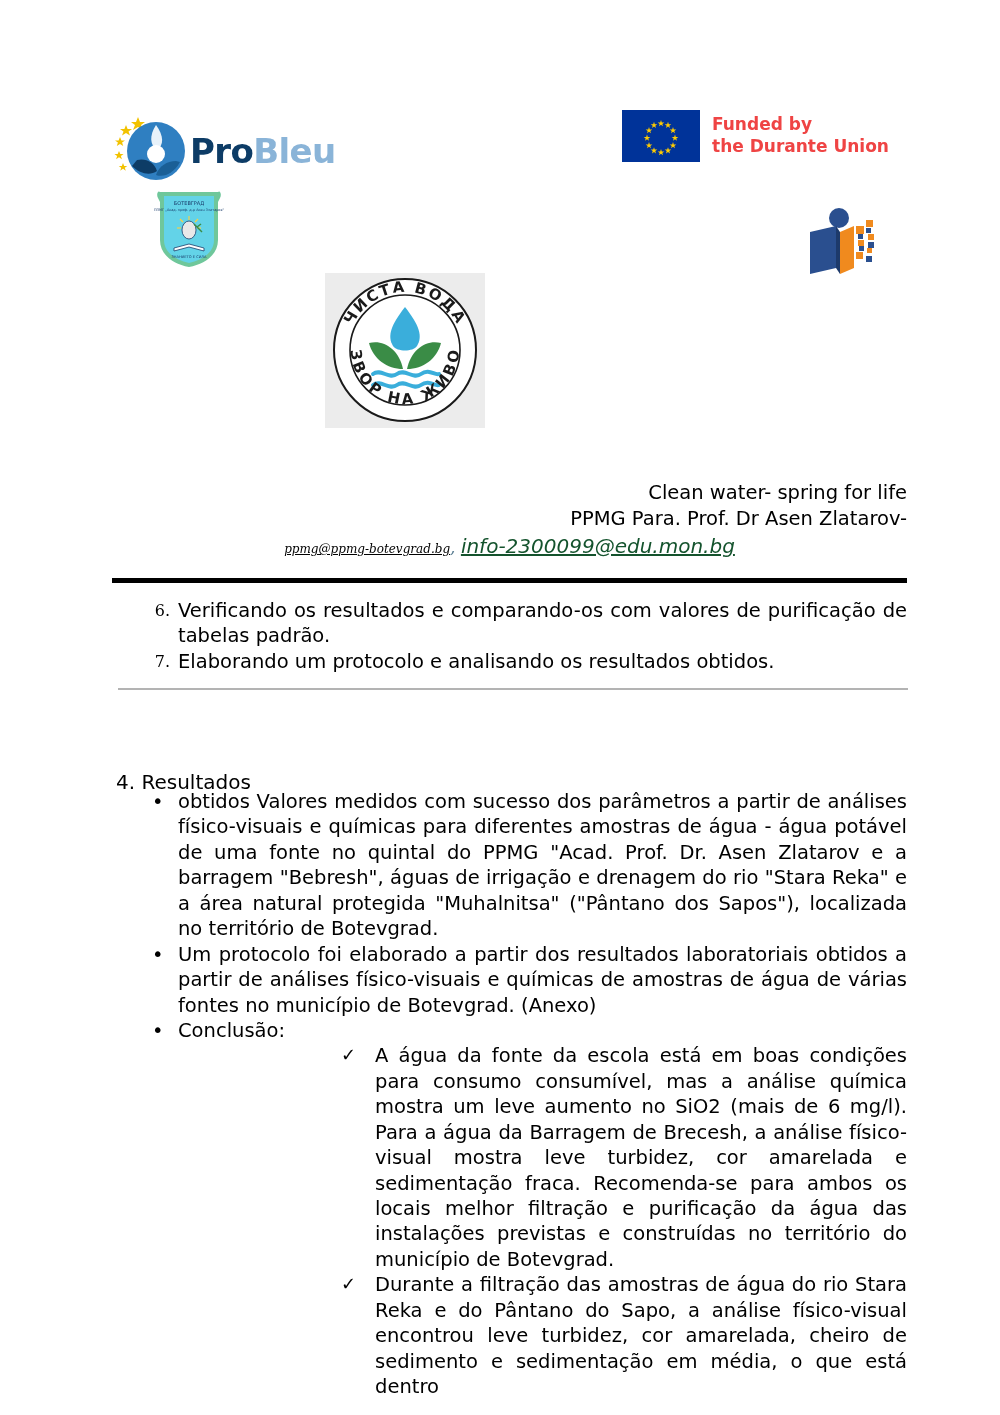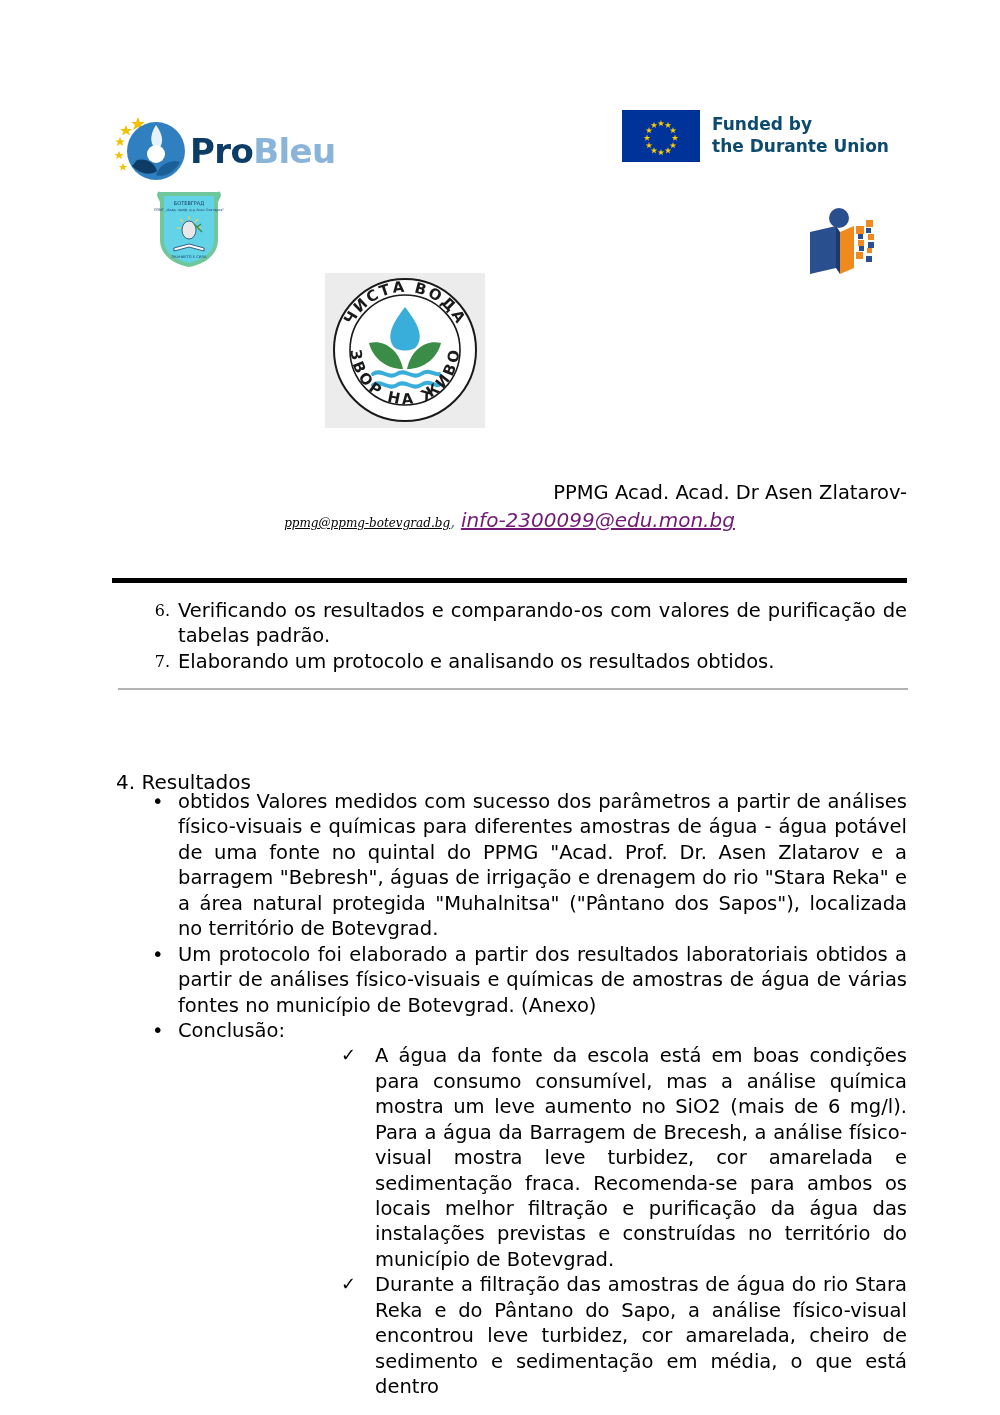--- a/index.html
+++ b/index.html
@@ -67,21 +67,21 @@
     gap: 12px;
   }
   .eu-flag {
     width: 78px;
     height: 52px;
     background: #003399;
     position: relative;
     flex: 0 0 78px;
   }
   .eu-text {
-    color: #0c4a6e;
+    color: #ef4444;
     font-weight: bold;
     font-size: 17px;
     line-height: 1.28;
     white-space: nowrap;
     font-family: "DejaVu Sans", "Liberation Sans", sans-serif;
   }
 
   .logo-book {
     position: absolute;
     left: 806px;
@@ -127,21 +127,21 @@
   .mail-sep {
     font-family: "DejaVu Serif", "Liberation Serif", serif;
     font-style: italic;
     font-size: 17px;
     color: #5a7d92;
   }
   .mail-b {
     font-family: "DejaVu Sans", "Liberation Sans", sans-serif;
     font-style: italic;
     font-size: 20px;
-    color: #701a75;
+    color: #14532d;
     text-decoration: underline;
   }
 
   .rule-thick {
     position: absolute;
     left: 112px;
     top: 578px;
     width: 795px;
     height: 5px;
     background: #000000;
@@ -350,21 +350,22 @@
       <text font-size="15" font-weight="bold" fill="#1a1a1a" font-family="DejaVu Sans, sans-serif" letter-spacing="2">
         <textPath href="#arcTop" startOffset="50%" text-anchor="middle">ЧИСТА ВОДА</textPath>
       </text>
       <text font-size="15" font-weight="bold" fill="#1a1a1a" font-family="DejaVu Sans, sans-serif" letter-spacing="3">
         <textPath href="#arcBot" startOffset="50%" text-anchor="middle">ИЗВОР НА ЖИВОТ</textPath>
       </text>
     </svg>
   </div>
 
   <div class="hdr">
-    <span class="line">PPMG Acad. Acad. Dr Asen Zlatarov-</span>
+    <span class="line">Clean water- spring for life</span>
+    <span class="line">PPMG Para. Prof. Dr Asen Zlatarov-</span>
     <span class="hdr-mails"><a class="mail-a" href="#">ppmg@ppmg-botevgrad.bg</a><span class="mail-sep">, </span><a class="mail-b" href="#">info-2300099@edu.mon.bg</a></span>
   </div>
 
   <div class="rule-thick"></div>
 
   <div class="numlist">
     <div class="num-item">
       <span class="marker">6.</span>
       <span class="txt">Verificando os resultados e comparando-os com valores de purificação de tabelas padrão.</span>
     </div>

